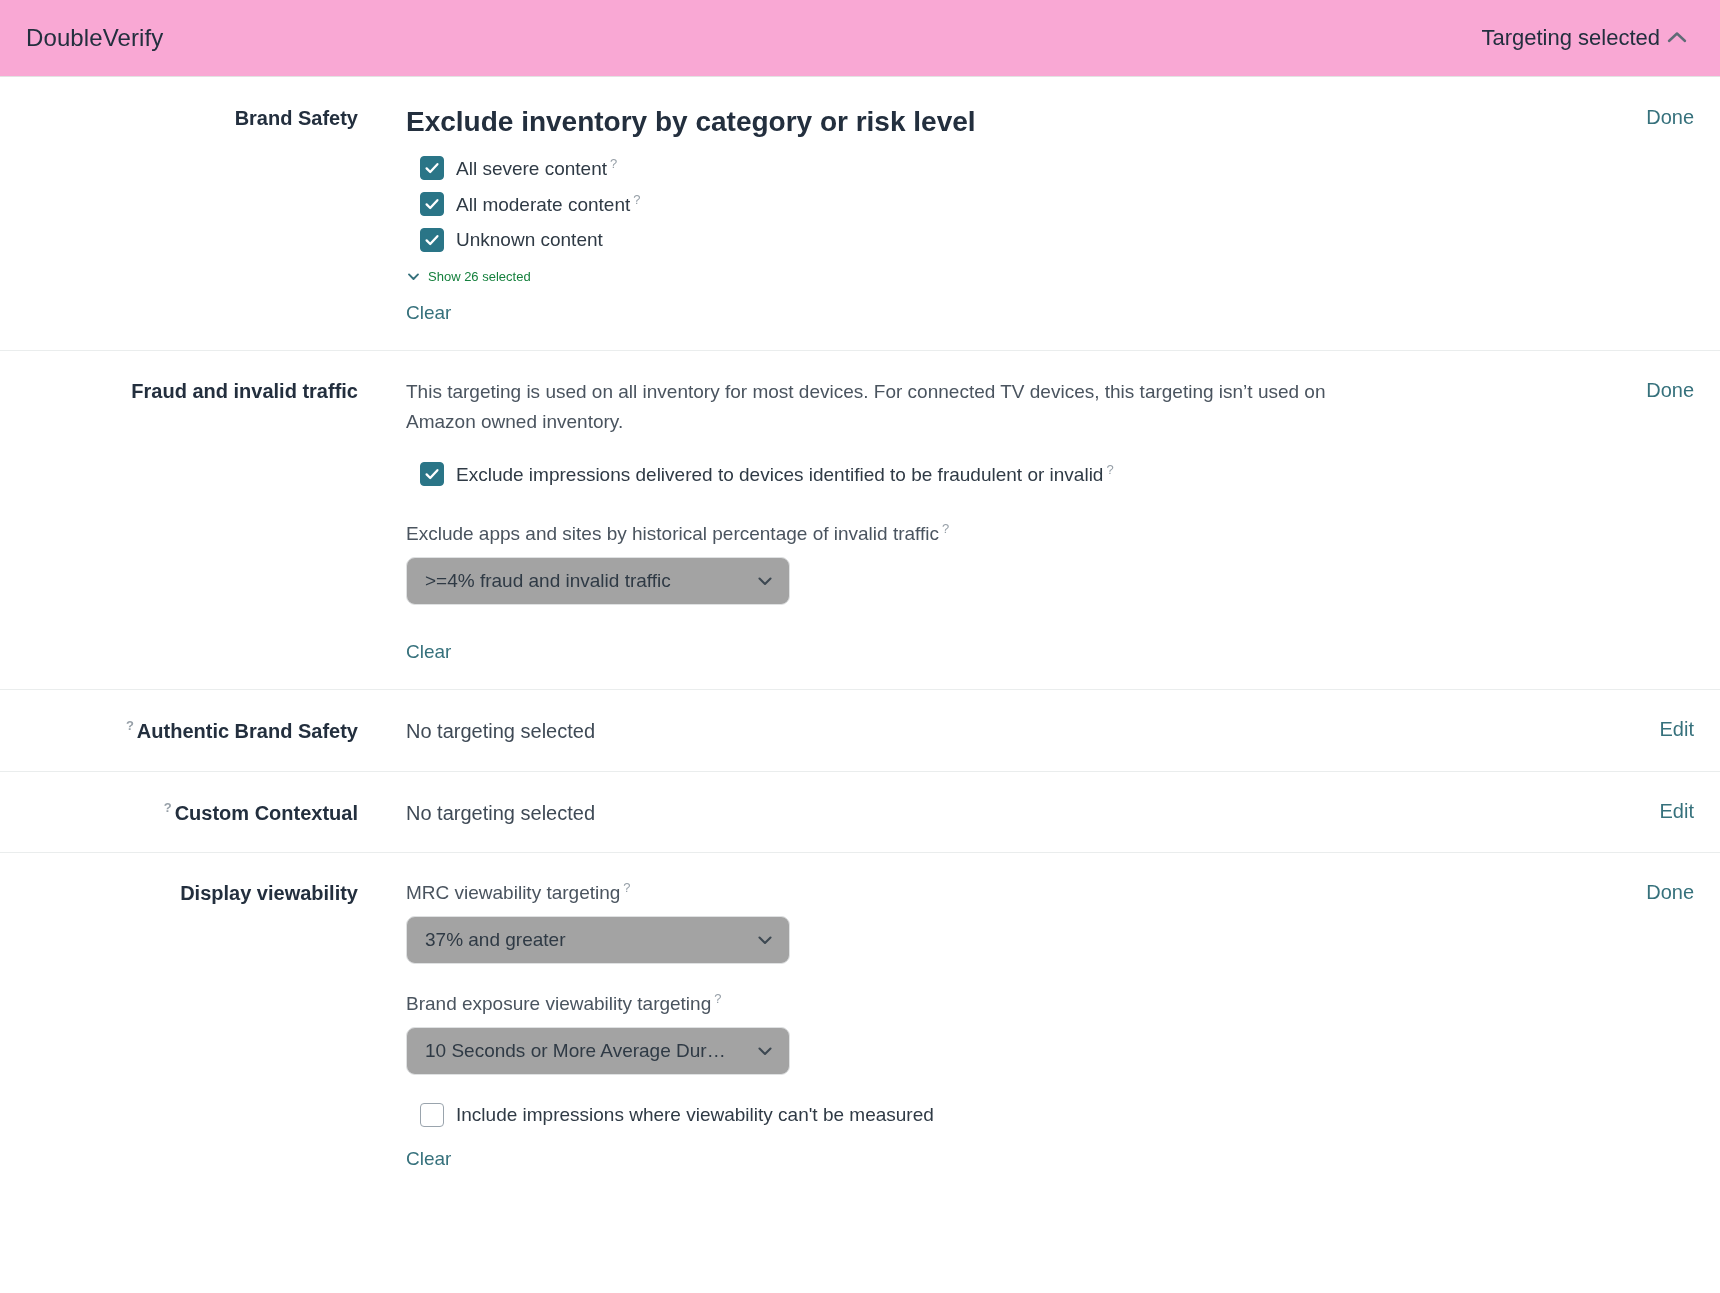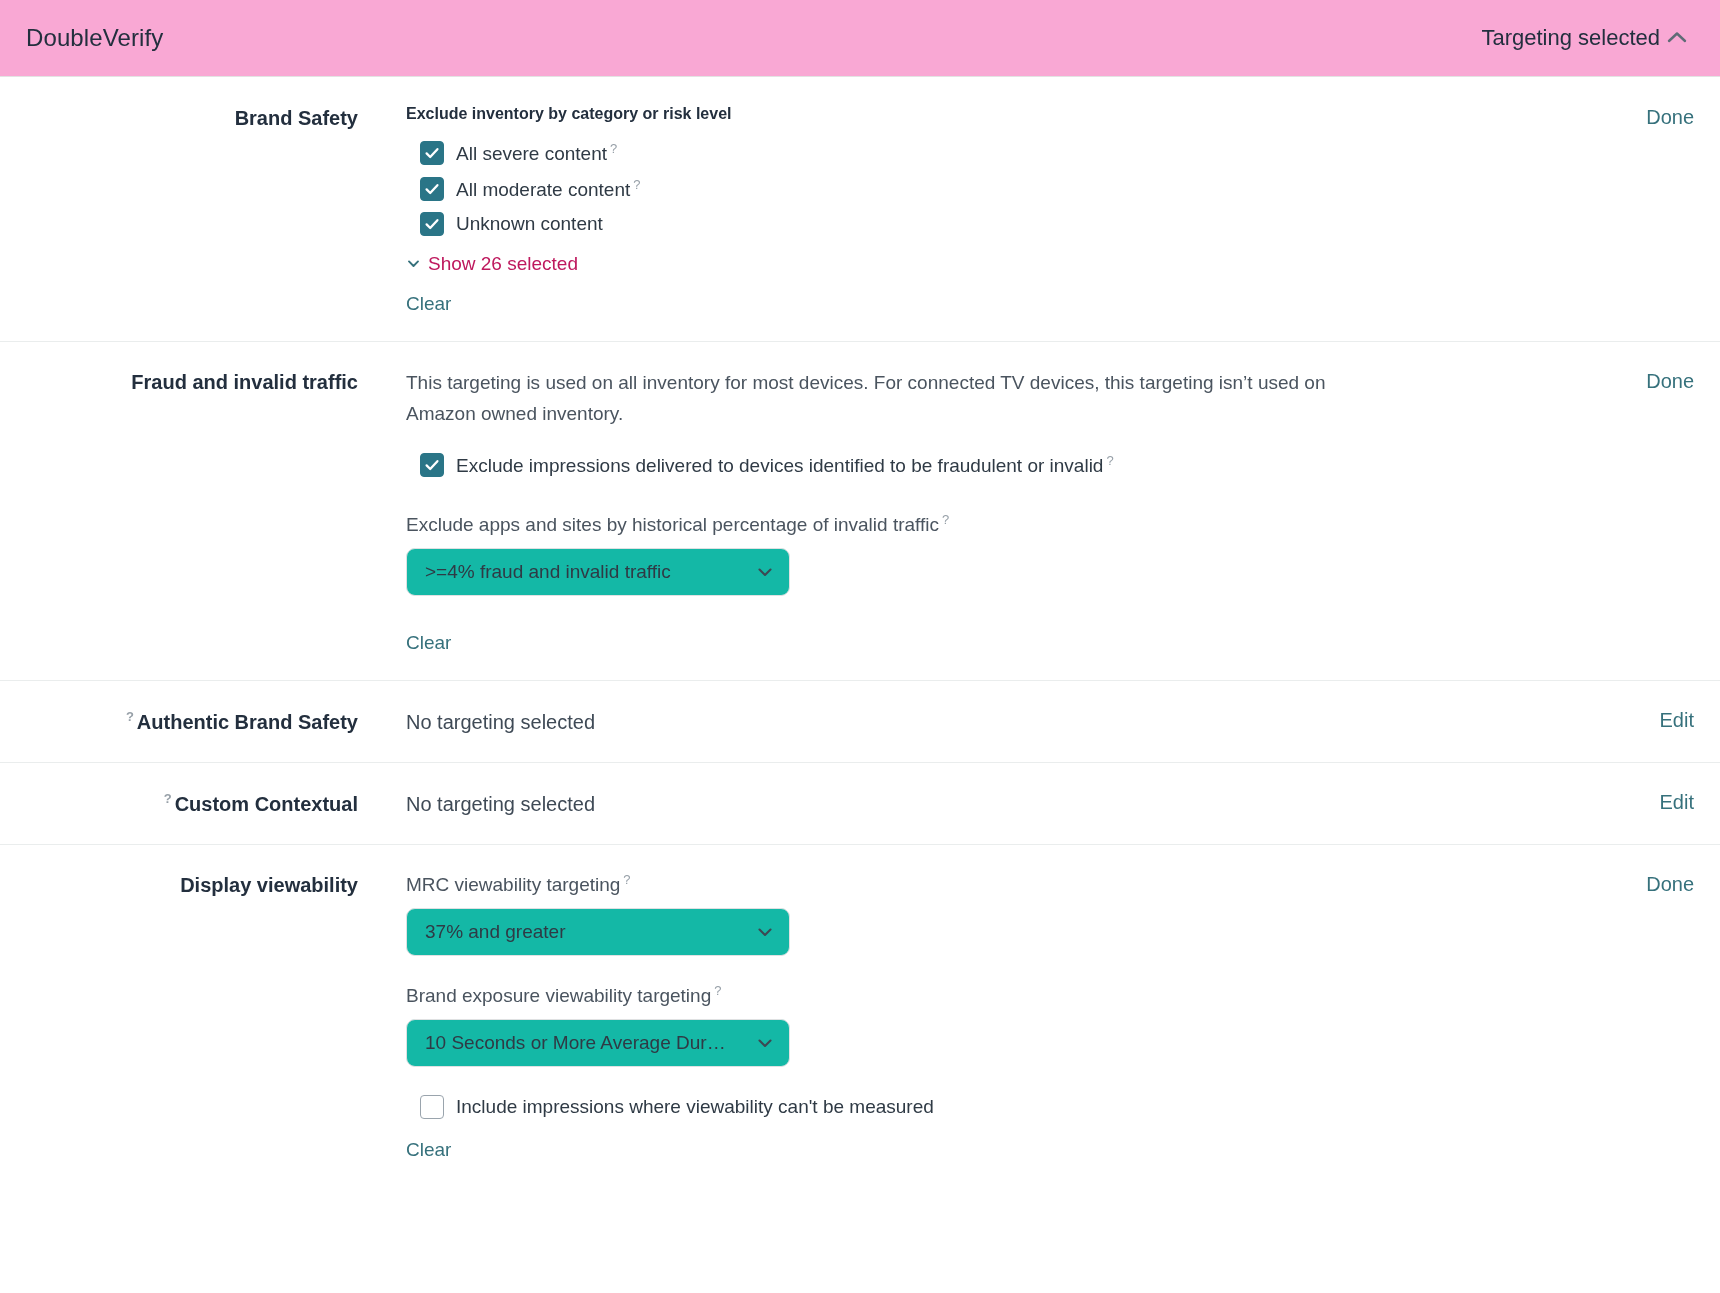--- a/index.html
+++ b/index.html
@@ -82,21 +82,21 @@
     padding-left:32px;
     padding-top:3px;
     font-size:20px;
     color:#36717c;
     cursor:pointer;
     white-space:nowrap;
   }
 
   
   .body-heading{
-    font-size:16px;
+    font-size:28px;
     font-weight:700;
     color:#232f3e;
     margin:0 0 14px 0;
     line-height:1.3;
   }
   .body-text{
     font-size:19px;
     color:#4a545f;
     line-height:1.62;
     margin:0 0 22px 0;
@@ -164,39 +164,39 @@
   
   .link-row{
     display:flex;
     align-items:center;
     gap:7px;
     margin-top:14px;
     cursor:pointer;
     width:max-content;
   }
   .link-text{
-    font-size:19px;
-    color:#be185d;
+    font-size:13px;
+    color:#15803d;
   }
   .clear-link{
     display:block;
     margin-top:18px;
     font-size:19px;
     color:#36717c;
     cursor:pointer;
     width:max-content;
   }
 
   
   .select{
     display:flex;
     align-items:center;
     width:384px;
     height:48px;
-    background:#14b8a6;
+    background:#a3a3a3;
     border:1px solid #dfe1e2;
     border-radius:9px;
     padding:0 14px 0 18px;
     margin:0 0 4px 0;
     cursor:pointer;
   }
   .select-value{
     font-size:19px;
     color:#2f3a45;
     white-space:nowrap;

